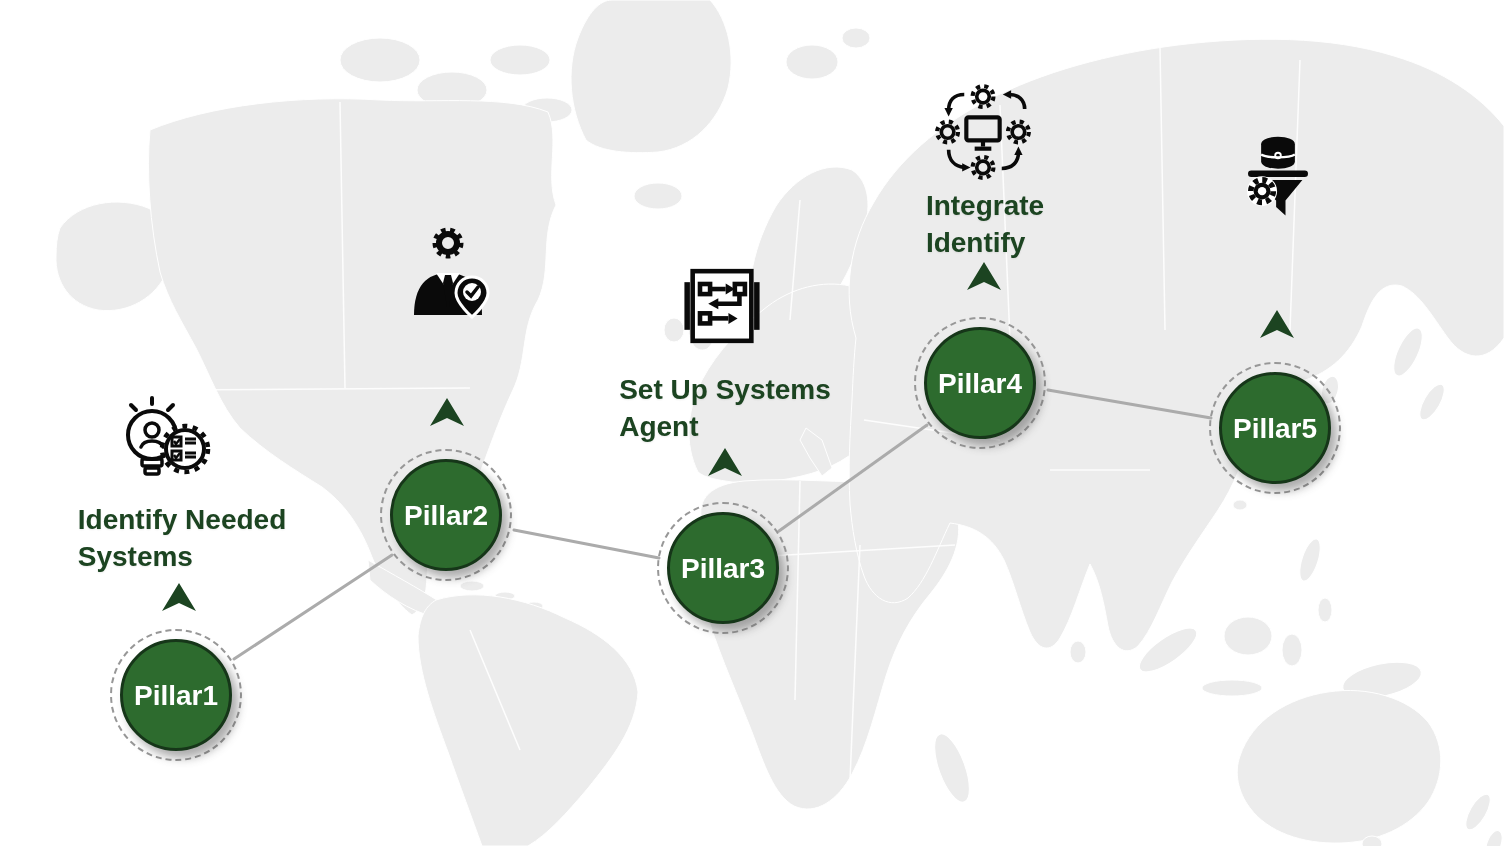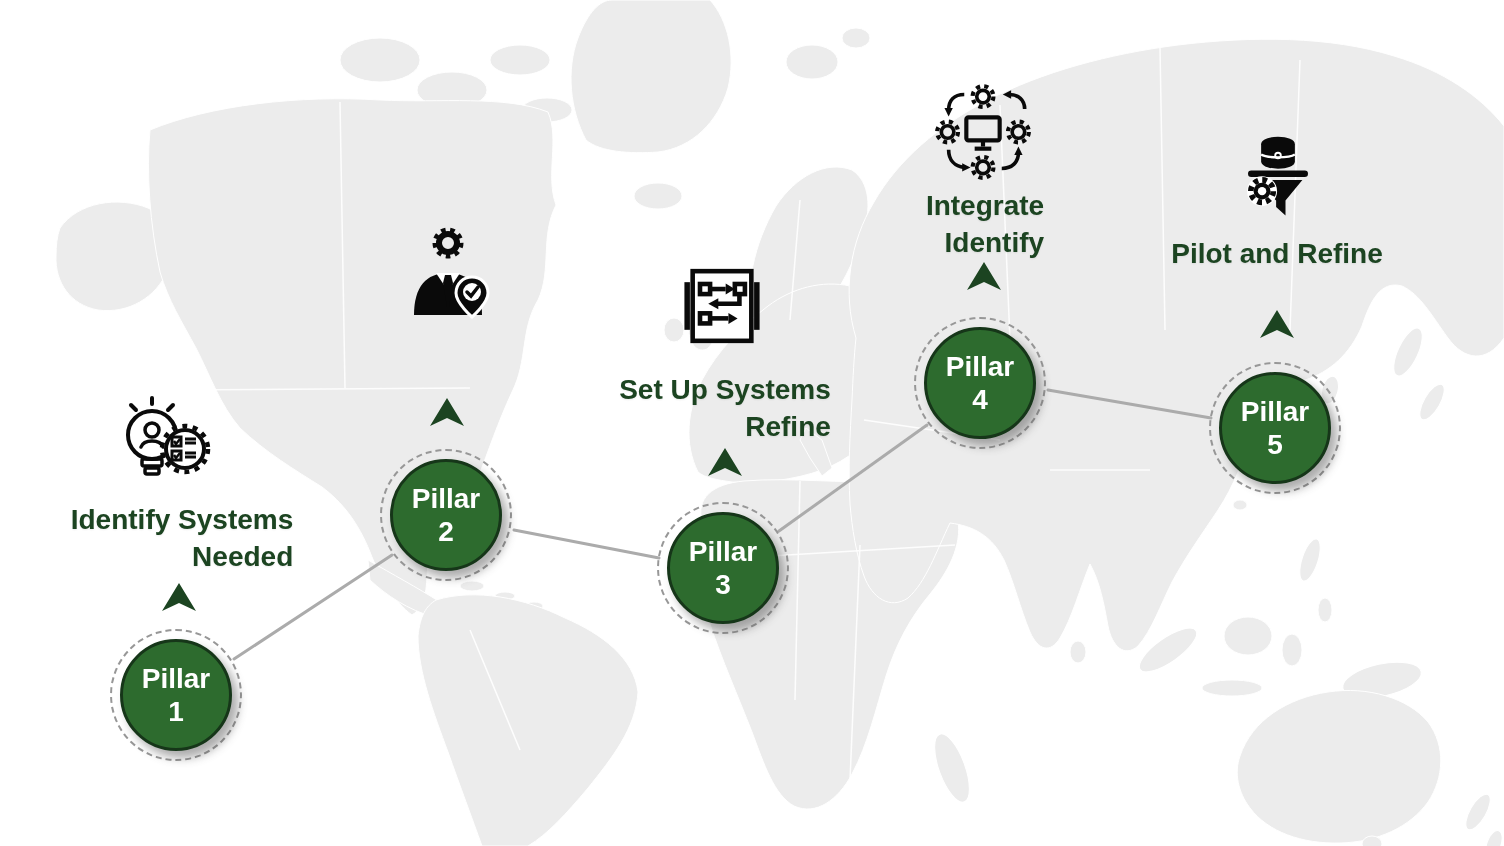--- a/index.html
+++ b/index.html
@@ -3,36 +3,36 @@
 <meta charset="utf-8">
 <style>
   html,body{margin:0;padding:0;background:#ffffff;}
   .stage{
     position:relative;width:1504px;height:846px;overflow:hidden;background:#ffffff;
     font-family:"Liberation Sans","DejaVu Sans",sans-serif;
   }
   .map-layer,.connector-layer{position:absolute;left:0;top:0;width:1504px;height:846px;}
   .abs{position:absolute;}
   .pillar-label{
-    position:absolute;transform:translateX(-50%);text-align:right;white-space:nowrap;
+    position:absolute;transform:translateX(-50%);text-align:left;white-space:nowrap;
     font-weight:700;font-size:28px;line-height:37px;color:#1c4421;
     text-shadow:0 1px 2px rgba(0,0,0,0.08);
   }
   .node{
     position:absolute;width:136px;height:136px;
   }
   .ring{
     width:132px;height:132px;border:2px dashed #979797;border-radius:50%;
     display:flex;align-items:center;justify-content:center;box-sizing:border-box;
   }
   .circle{
     width:112px;height:112px;border-radius:50%;box-sizing:border-box;
     background:#2d6b2e;border:3px solid #163619;
     box-shadow:6px 7px 10px rgba(70,70,70,0.45);
-    display:flex;flex-direction:column;align-items:center;justify-content:center;
+    display:flex;flex-direction:row;align-items:center;justify-content:center;
     color:#ffffff;font-weight:700;font-size:28px;line-height:33px;text-align:center;
   }
   .icon-box{position:absolute;}
   .icon-box svg{display:block;}
 </style>
 </head>
 <body>
 
 <div class="stage">
 
@@ -141,22 +141,22 @@
         <circle cx="63" cy="54" r="19" stroke-width="4"></circle>
         <rect x="50" y="42" width="9" height="9" stroke-width="3"></rect>
         <path d="M52,46 L54,49 L58,44" stroke-width="2.5"></path>
         <rect x="50" y="56" width="9" height="9" stroke-width="3"></rect>
         <path d="M52,60 L54,63 L58,58" stroke-width="2.5"></path>
         <path d="M63,44 H74 M63,48 H74 M63,58 H74 M63,62 H74" stroke-width="3"></path>
       </g>
     </svg>
   </div>
   <div class="pillar-label" style="left:182px;top:501px;">
-    <div>Identify Systems</div>
-    <div>Needed</div>
+    <div>Identify Needed</div>
+    <div>Systems</div>
   </div>
   <div class="abs" style="left:162px;top:583px;">
     <svg width="34" height="28" viewBox="0 0 34 28">
         <polygon points="17,0 34,28 17,20 0,28" fill="#1c4421"></polygon>
       </svg>
   </div>
   <div class="node" style="left:110px;top:629px;">
     <div class="ring">
       <div class="circle">
         <span>Pillar</span>
@@ -210,21 +210,21 @@
       </g>
       <g fill="#0a0a0a">
         <polygon points="52,23.5 62,29.5 52,35.5"></polygon>
         <polygon points="44,39.5 33,45.5 44,51.5"></polygon>
         <polygon points="55,55.5 65,61.5 55,67.5"></polygon>
       </g>
     </svg>
   </div>
   <div class="pillar-label" style="left:725px;top:371px;">
     <div>Set Up Systems</div>
-    <div>Refine</div>
+    <div>Agent</div>
   </div>
   <div class="abs" style="left:708px;top:448px;">
     <svg width="34" height="28" viewBox="0 0 34 28">
         <polygon points="17,0 34,28 17,20 0,28" fill="#1c4421"></polygon>
       </svg>
   </div>
   <div class="node" style="left:657px;top:502px;">
     <div class="ring">
       <div class="circle">
         <span>Pillar</span>
@@ -284,24 +284,20 @@
       <path d="M30,23 C36,27 60,27 66,23" fill="none" stroke="#ffffff" stroke-width="2.5"></path>
       <circle cx="48" cy="24" r="3" fill="none" stroke="#ffffff" stroke-width="2"></circle>
       <rect x="16" y="40" width="64" height="7" rx="3.5" fill="#0a0a0a"></rect>
       <path d="M22,50 L74,50 L56,72 L56,88 L46,79 L46,72 Z" fill="#0a0a0a"></path>
       <circle cx="31" cy="62" r="16" fill="#ffffff"></circle>
       <circle cx="31" cy="62" r="12" fill="none" stroke="#0a0a0a" stroke-width="6" stroke-dasharray="5 4.4"></circle>
       <circle cx="31" cy="62" r="9" fill="#0a0a0a"></circle>
       <circle cx="31" cy="62" r="4.5" fill="#ffffff"></circle>
     </svg>
   </div>
-  <div class="pillar-label" style="left:1277px;top:235px;">
-    <div>Pilot and Refine</div>
-    <div></div>
-  </div>
   <div class="abs" style="left:1260px;top:310px;">
     <svg width="34" height="28" viewBox="0 0 34 28">
         <polygon points="17,0 34,28 17,20 0,28" fill="#1c4421"></polygon>
       </svg>
   </div>
   <div class="node" style="left:1209px;top:362px;">
     <div class="ring">
       <div class="circle">
         <span>Pillar</span>
         <span>5</span>

